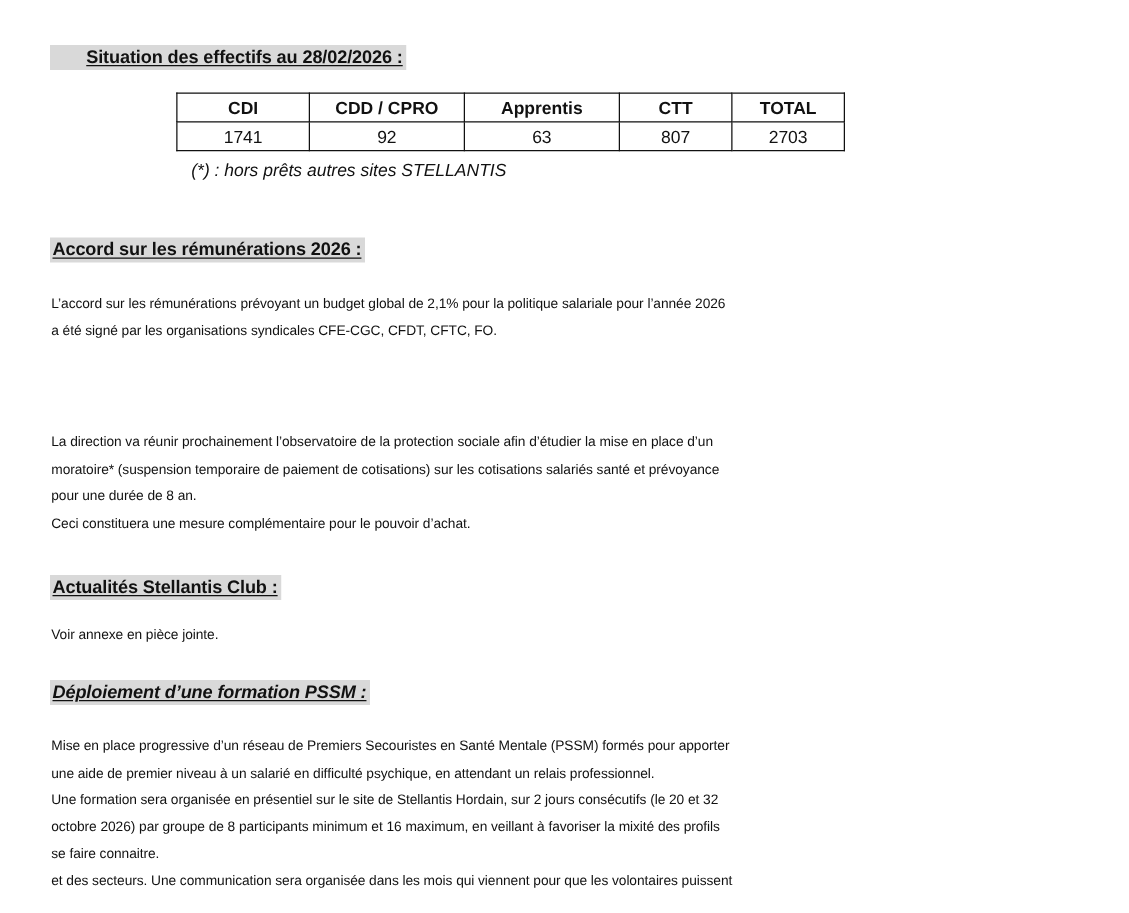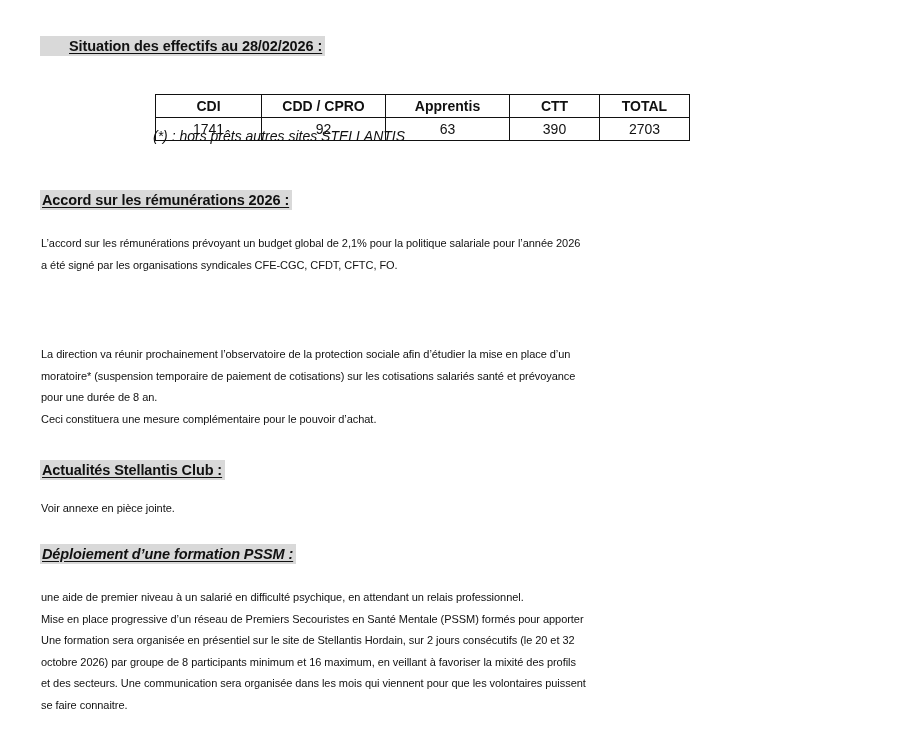--- a/index.html
+++ b/index.html
@@ -16,22 +16,22 @@
     background: #d9d9d9; padding: 0 3px 0 2px;
     white-space: nowrap; letter-spacing: -0.1px;
   }
   .para {
     position: absolute; left: 41px; width: 810px;
     font-size: 11px; line-height: 21.6px;
     white-space: nowrap; letter-spacing: -0.05px;
   }
   .para div { height: 21.6px; }
   table.effectifs {
-    position: absolute; left: 155px; top: 74px;
-    border-collapse: collapse; font-size: 14px; margin-top: 20px;
+    position: absolute; left: 141px; top: 74px;
+    border-collapse: collapse; font-size: 14px;
   }
   table.effectifs th, table.effectifs td {
     border: 1.5px solid #111;
     height: 22px; padding: 0; text-align: center;
   }
   table.effectifs th { font-weight: bold; font-size: 14px; }
   table.effectifs td { font-weight: normal; }
   .c1 { width: 105px; } .c2 { width: 123px; } .c3 { width: 123px; }
   .c4 { width: 89px; } .c5 { width: 89px; }
   td.left { text-align: left; padding-left: 12px; }
@@ -53,21 +53,21 @@
       <th class="c1">CDI</th>
       <th class="c2">CDD / CPRO</th>
       <th class="c3">Apprentis</th>
       <th class="c4">CTT</th>
       <th class="c5">TOTAL</th>
     </tr>
     <tr>
       <td class="left">1741</td>
       <td>92</td>
       <td>63</td>
-      <td>390</td>
+      <td>807</td>
       <td>2703</td>
     </tr>
   </tbody>
     </table>
 
   <div class="footnote">(*) :  hors prêts autres sites STELLANTIS</div>
 
   <div class="heading" style="top:190px;">Accord sur les rémunérations 2026 :</div>
   <div class="para" style="top:233px;">
     <div>L’accord sur les rémunérations prévoyant un budget global de 2,1% pour la politique salariale pour l’année 2026</div>
@@ -81,21 +81,21 @@
     <div>Ceci constituera une mesure complémentaire pour le pouvoir d’achat.</div>
   </div>
 
   <div class="heading" style="top:460px;">Actualités Stellantis Club :</div>
   <div class="para" style="top:498px;">
     <div>Voir annexe en pièce jointe.</div>
   </div>
 
   <div class="heading" style="top:544px;font-style:italic;">Déploiement d’une formation PSSM :</div>
   <div class="para" style="top:587px;">
+    <div>Mise en place progressive d’un réseau de Premiers Secouristes en Santé Mentale (PSSM) formés pour apporter</div>
     <div>une aide de premier niveau à un salarié en difficulté psychique, en attendant un relais professionnel.</div>
-    <div>Mise en place progressive d’un réseau de Premiers Secouristes en Santé Mentale (PSSM) formés pour apporter</div>
     <div>Une formation sera organisée en présentiel sur le site de Stellantis Hordain, sur 2 jours consécutifs (le 20 et 32</div>
     <div>octobre 2026) par groupe de 8 participants minimum et 16 maximum, en veillant à favoriser la mixité des profils</div>
+    <div>se faire connaitre.</div>
     <div>et des secteurs. Une communication sera organisée dans les mois qui viennent pour que les volontaires puissent</div>
-    <div>se faire connaitre.</div>
   </div>
 
 </div>
 
 </body></html>

